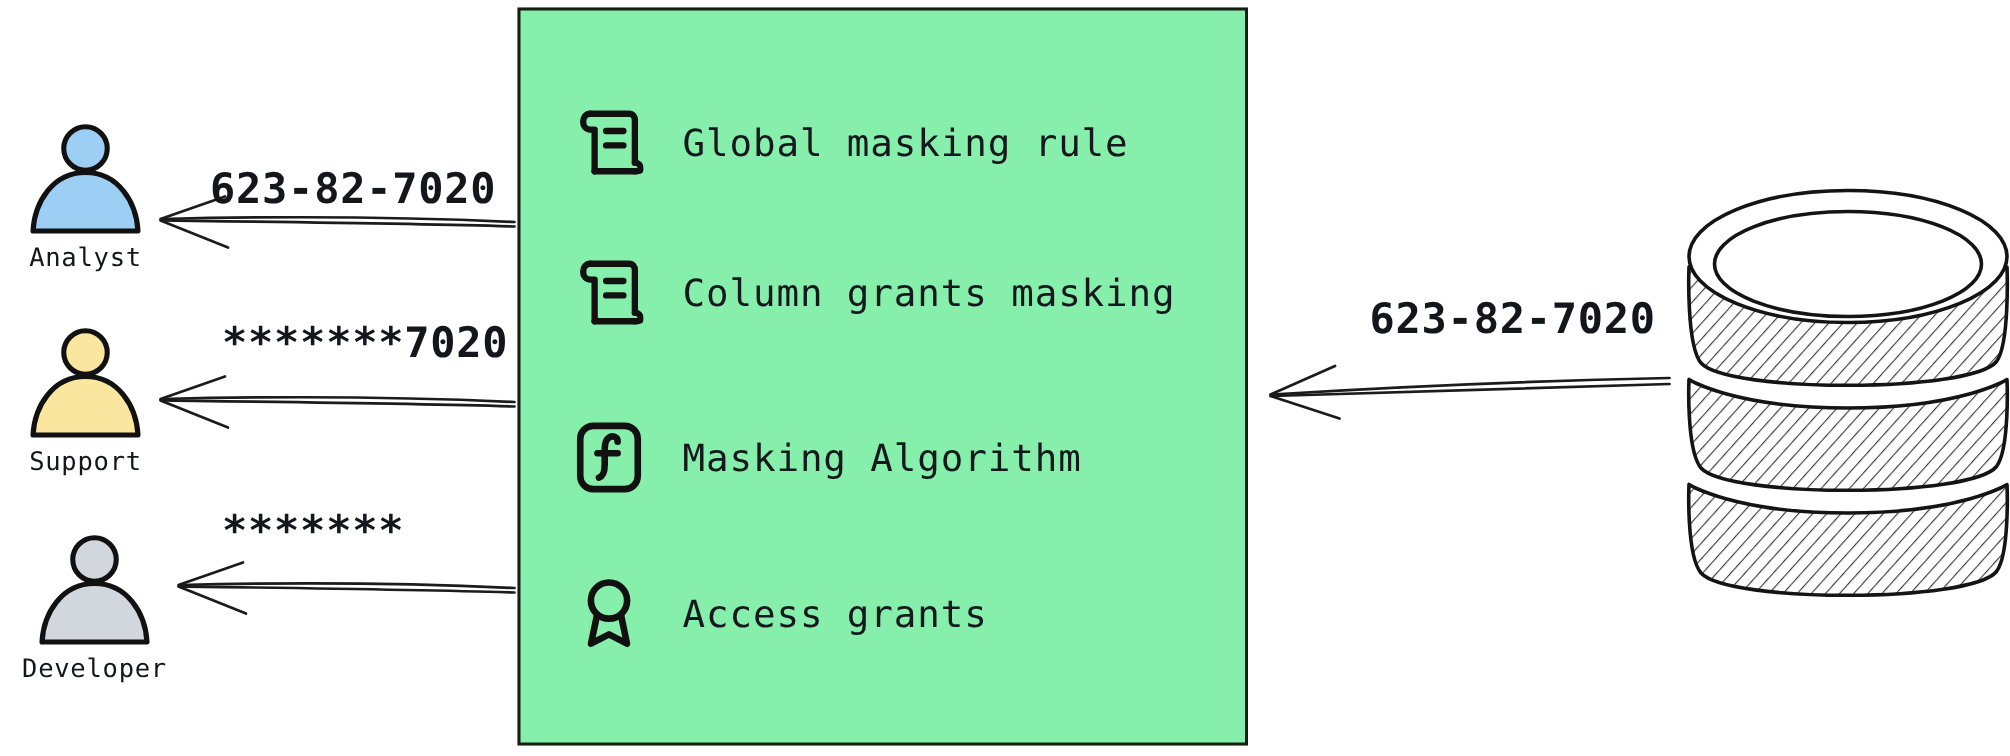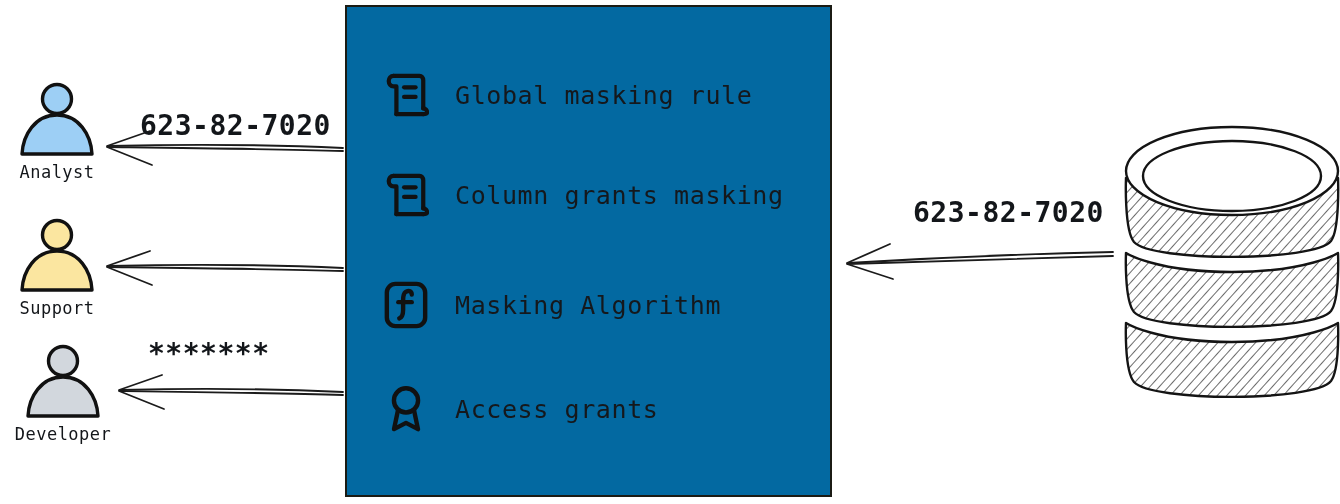--- a/index.html
+++ b/index.html
@@ -57,21 +57,21 @@
     white-space: nowrap;
   }
 
   
   #policy-panel {
     position: absolute;
     left: 345px;
     top: 5px;
     width: 487px;
     height: 492px;
-    background: #0369a1;
+    background: #86efac;
     border: 2px solid #1b1b14;
     box-sizing: border-box;
   }
   .policy-row {
     position: absolute;
     left: 36px;
     display: flex;
     align-items: center;
     gap: 26px;
   }
@@ -144,30 +144,31 @@
   </div>
 
   <div class="actor" style="left:2px; top:218px;">
     <svg class="actor-glyph" viewBox="0 0 110 78" xmlns="http://www.w3.org/2000/svg">
       <circle cx="55" cy="17" r="14.5" fill="#fbe6a0" stroke="#111111" stroke-width="3.4"></circle>
       <path d="M55,33 C77,33 89,53 90,72 L20,72 C21,53 33,33 55,33 Z" fill="#fbe6a0" stroke="#111111" stroke-width="3.4" stroke-linejoin="round"></path>
     </svg>
     <div class="actor-label">Support</div>
   </div>
 
-  <div class="actor" style="left:8px; top:344px;">
+  <div class="actor" style="left:8px; top:356px;">
     <svg class="actor-glyph" viewBox="0 0 110 78" xmlns="http://www.w3.org/2000/svg">
       <circle cx="55" cy="17" r="14.5" fill="#d2d7dd" stroke="#111111" stroke-width="3.4"></circle>
       <path d="M55,33 C77,33 89,53 90,72 L20,72 C21,53 33,33 55,33 Z" fill="#d2d7dd" stroke="#111111" stroke-width="3.4" stroke-linejoin="round"></path>
     </svg>
     <div class="actor-label">Developer</div>
   </div>
 
   <div class="flow-label" style="left:140px; top:109px;">623-82-7020</div>
 
+  <div class="flow-label" style="left:148px; top:212px;">*******7020</div>
 
   <div class="flow-label" style="left:148px; top:337px;">*******</div>
 
   <div class="flow-label" style="left:913px; top:196px;">623-82-7020</div>
 
   <div id="policy-panel">
 
     <div class="policy-row" style="top:62px;">
       <svg class="policy-icon" viewBox="0 0 48 52" xmlns="http://www.w3.org/2000/svg">
         <g fill="none" stroke="#111111" stroke-width="4.4" stroke-linecap="round" stroke-linejoin="round">

